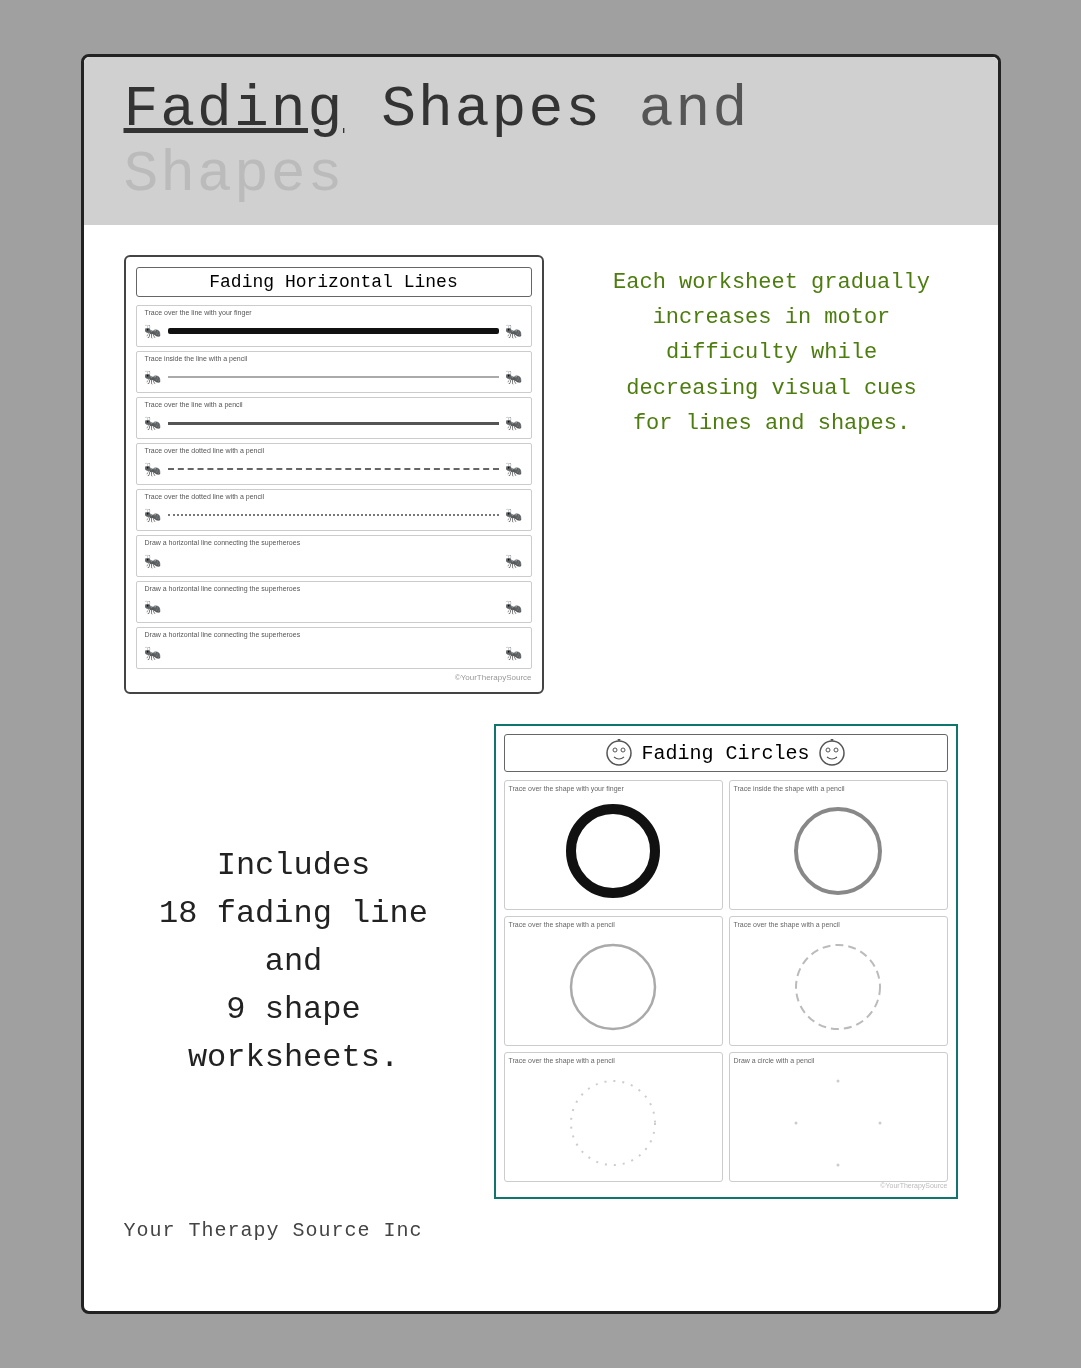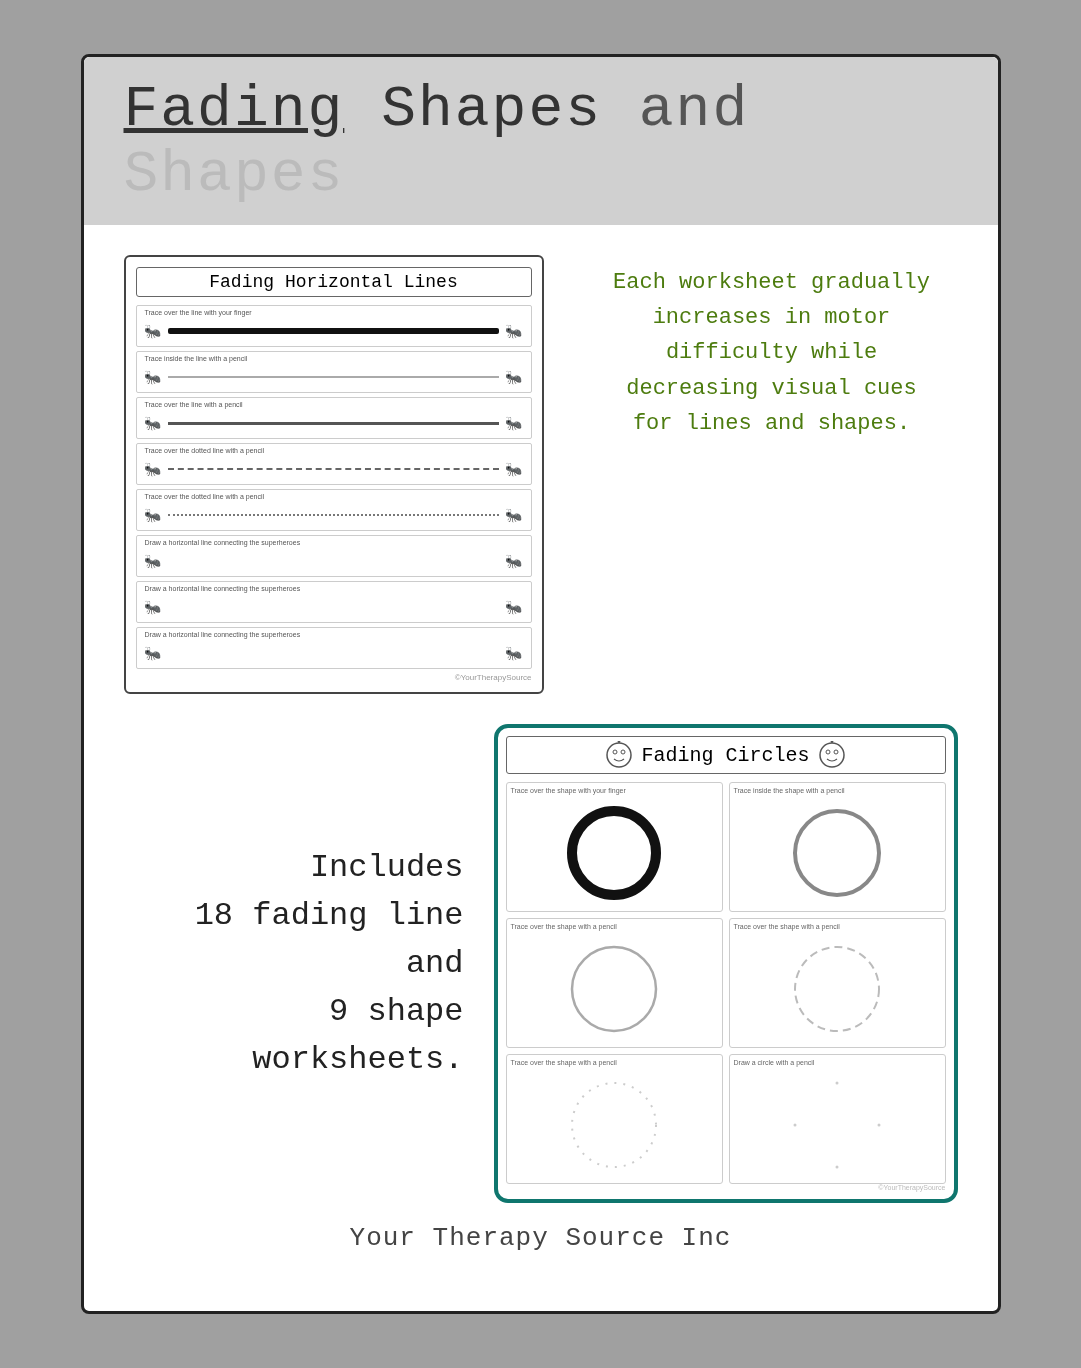--- a/index.html
+++ b/index.html
@@ -186,32 +186,32 @@
       gap: 30px;
       margin-top: 30px;
     }
 
     .includes-text {
       width: 340px;
       font-size: 32px;
       font-family: 'Courier New', monospace;
       color: #222;
       line-height: 1.5;
-      text-align: right;
+      text-align: center;
       display: flex;
       align-items: center;
       justify-content: center;
       flex-shrink: 0;
     }
 
     
     .circles-worksheet {
       flex: 1;
-      border: 4px solid #0f766e;
-      border-radius: 14px;
+      border: 2px solid #0f766e;
+      border-radius: 0;
       padding: 8px;
       background: #fff;
     }
 
     .circles-title-row {
       display: flex;
       align-items: center;
       justify-content: center;
       gap: 8px;
       border: 1px solid #666;
@@ -255,22 +255,21 @@
     }
 
     .circle-svg-area {
       flex: 1;
       display: flex;
       align-items: center;
       justify-content: center;
     }
 
     .footer-text {
-      text-align: center;
-      font-size: 26px;
+      font-size: 20px;
       font-family: 'Courier New', monospace;
       color: #444;
       margin-top: 20px;
       letter-spacing: 1px;
     }
 
     .circles-watermark {
       font-size: 7px;
       color: #bbb;
       text-align: right;

